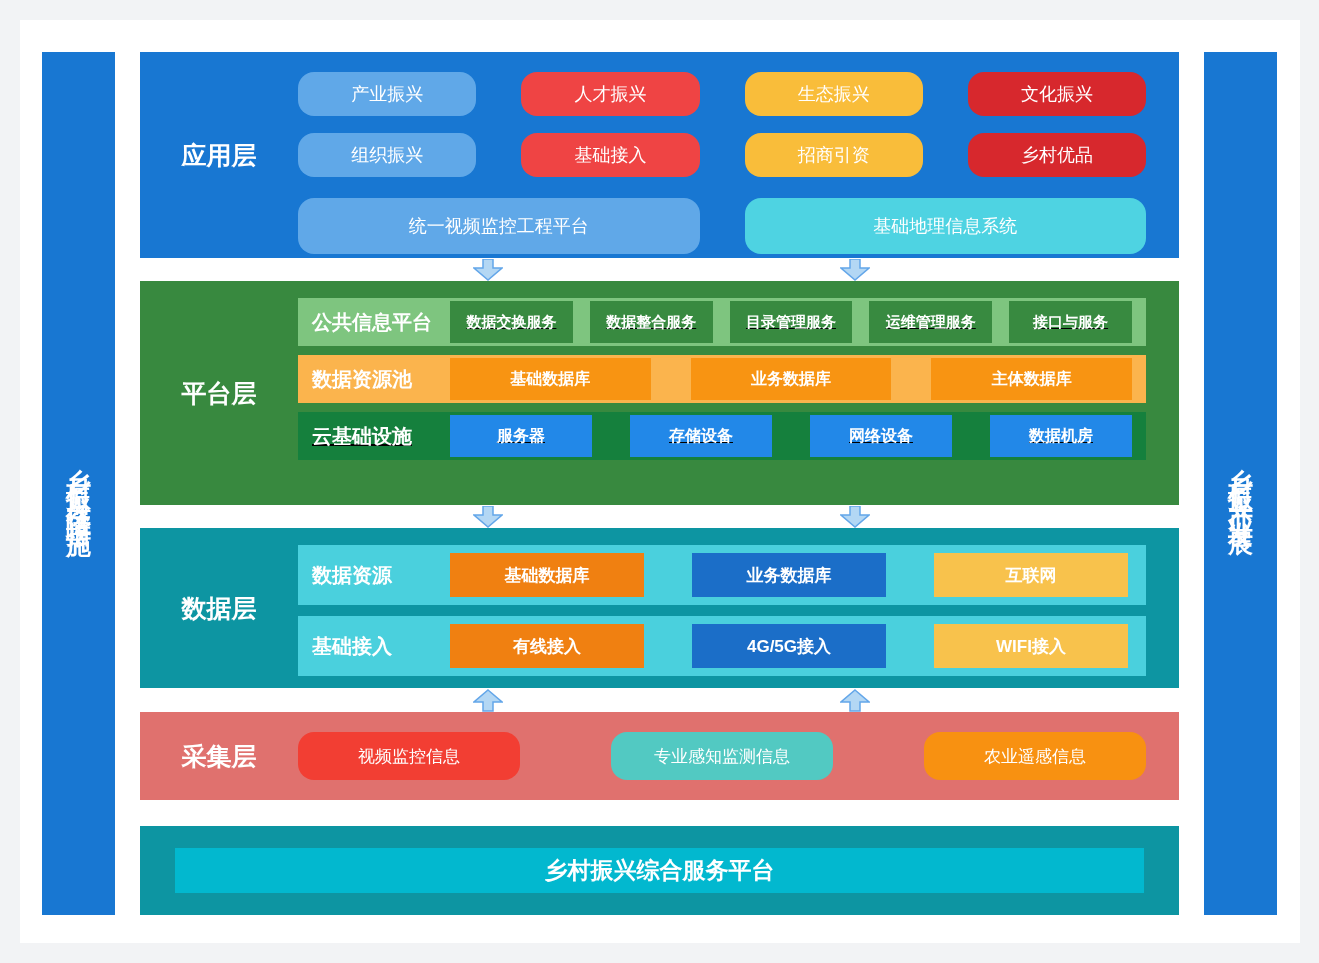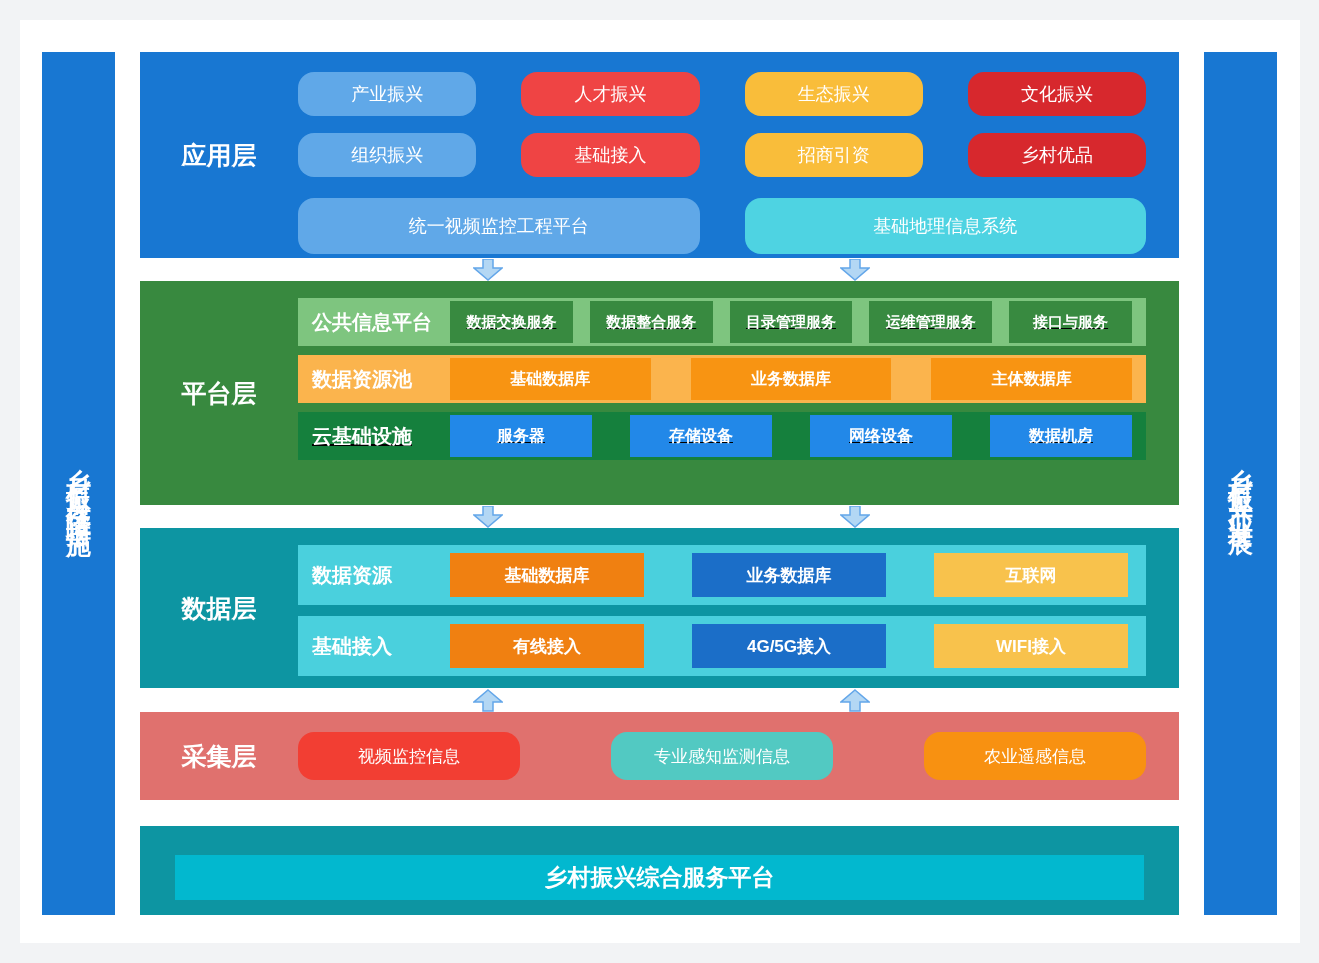--- a/index.html
+++ b/index.html
@@ -111,21 +111,21 @@
     padding:20px 33px 0 0;
   }
   .collection-box { width:222px; height:48px; font-size:17px; }
   .c-col-red    { background:#f23e33; }
   .c-col-teal   { background:#52c9c2; }
   .c-col-orange { background:#f89111; }
 
   
   .layer-bottom { height:89px; background:#0d95a2; display:block; }
   .bottom-inner {
-    margin:29px 35px 0 35px; height:45px;
+    margin:22px 35px 0 35px; height:45px;
     background:#02b8cf;
     display:flex; align-items:center; justify-content:center;
     color:#ffffff; font-weight:bold; font-size:23px;
   }
 </style>
 </head>
 <body>
 
 <div class="card">
 

